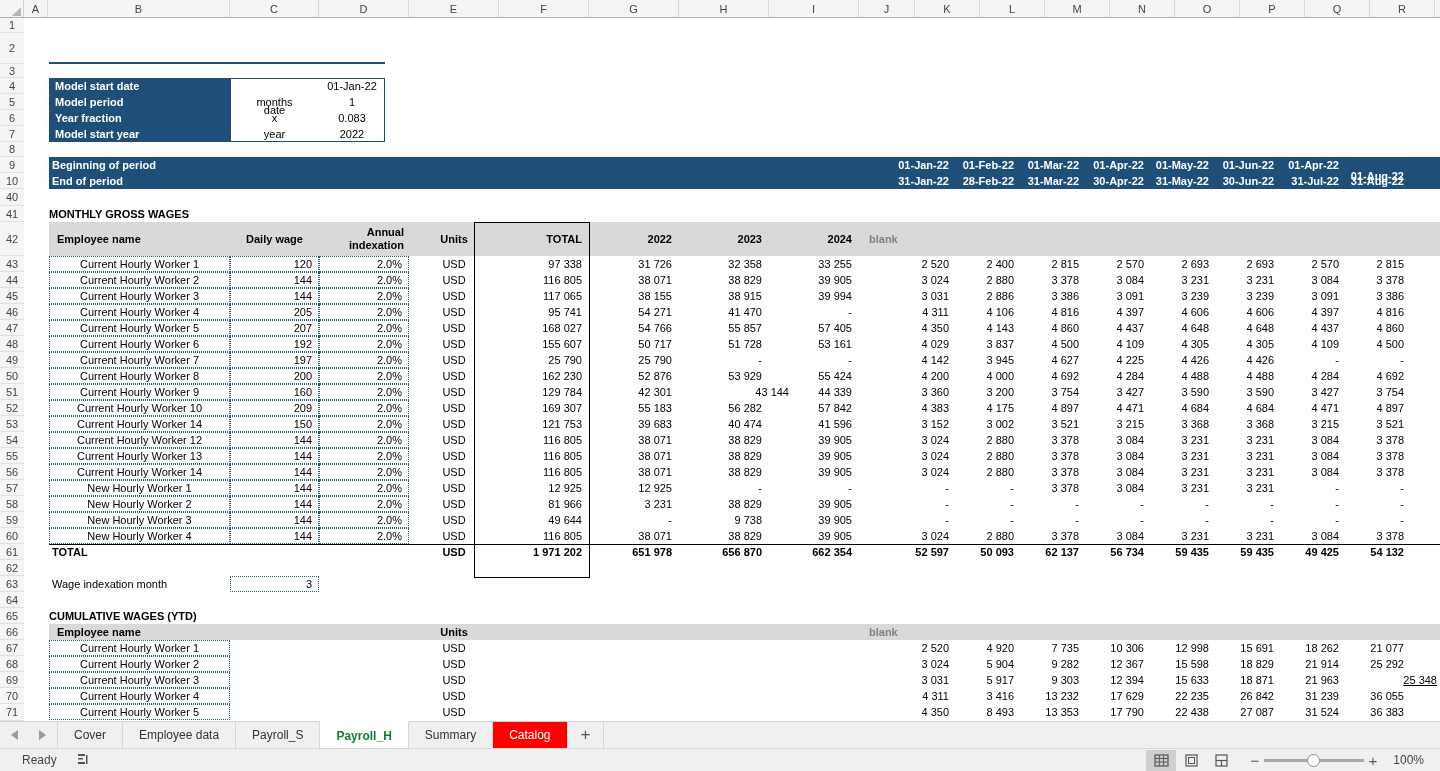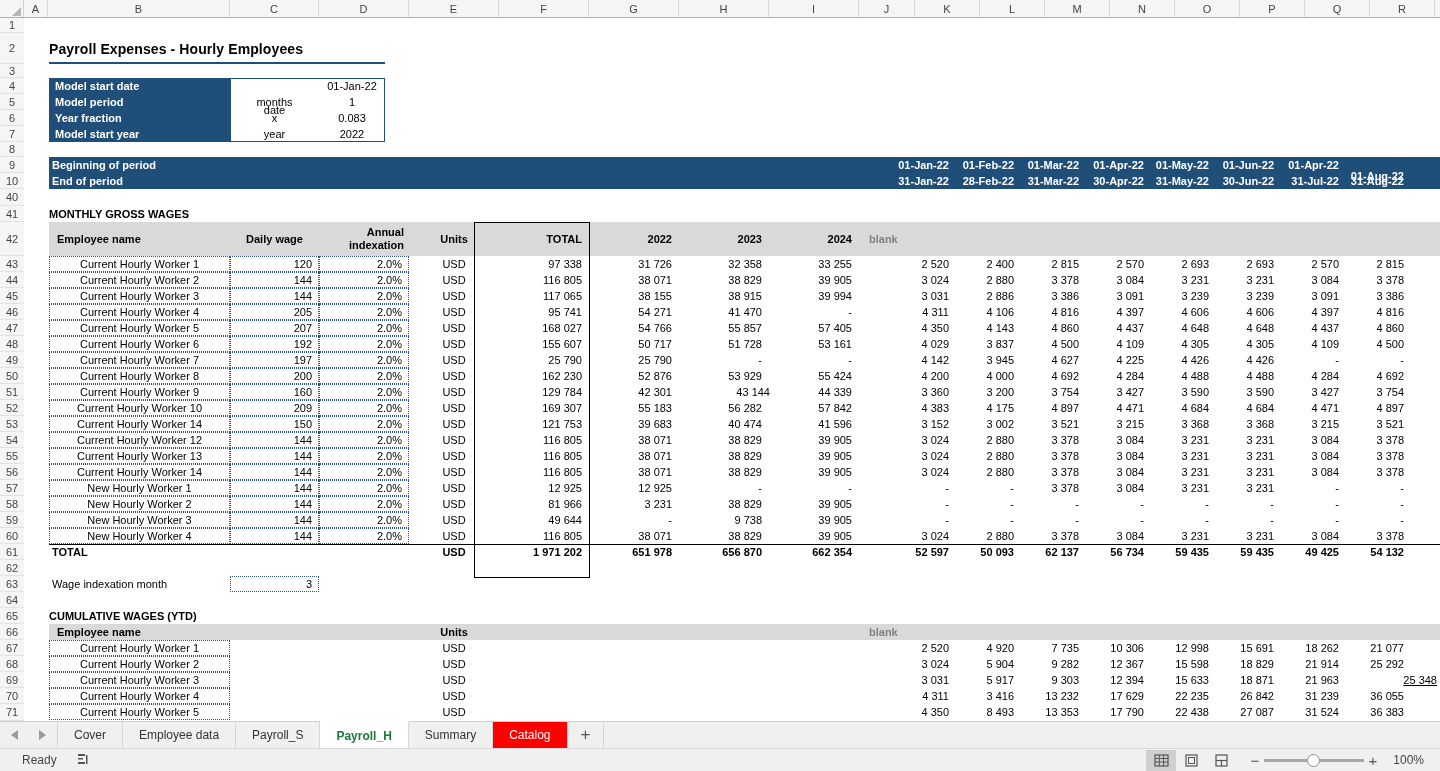--- a/index.html
+++ b/index.html
@@ -183,21 +183,20 @@
       <div class="rowcell" style="height: 16px;">66</div>
       <div class="rowcell" style="height: 16px;">67</div>
       <div class="rowcell" style="height: 16px;">68</div>
       <div class="rowcell" style="height: 16px;">69</div>
       <div class="rowcell" style="height: 16px;">70</div>
       <div class="rowcell" style="height: 17px;">71</div>
     </div>
 
   <div class="canvas">
 
-    <div class="cell l title" style="left:0;top:15px;width:520px;height:31px;padding-left:25px;">Payroll Expenses - Hourly Employees</div>
     <div class="title-rule" style="left:25px;top:44px;width:336px;"></div>
 
     <div class="navybox" style="left:25px;top:60px;width:181px;height:64px;"></div>
     <div class="whitebox" style="left:206px;top:60px;width:155px;height:64px;"></div>
     <div class="boxoutline" style="left:25px;top:60px;width:336px;height:64px;"></div>
 
     <div class="navy-lbl" style="left:25px;top:60px;width:181px;height:16px;">Model start date</div>
     <div class="navy-lbl" style="left:25px;top:76px;width:181px;height:16px;">Model period</div>
     <div class="navy-lbl" style="left:25px;top:92px;width:181px;height:16px;">Year fraction</div>
     <div class="navy-lbl" style="left:25px;top:108px;width:181px;height:16px;">Model start year</div>
@@ -406,21 +405,21 @@
         <div class="cell r" style="left: 1322px; top: 350px; width: 65px; height: 16px; padding-right: 7px;">4 692</div>
         <div class="inp" style="left: 25px; top: 366px; width: 181px; height: 16px;"></div>
         <div class="inp" style="left: 206px; top: 366px; width: 89px; height: 16px;"></div>
         <div class="inp" style="left: 295px; top: 366px; width: 90px; height: 16px;"></div>
         <div class="cell c" style="left: 25px; top: 366px; width: 181px; height: 16px;">Current Hourly Worker 9</div>
         <div class="cell r" style="left: 206px; top: 366px; width: 89px; height: 16px; padding-right: 7px;">160</div>
         <div class="cell r" style="left: 295px; top: 366px; width: 90px; height: 16px; padding-right: 7px;">2.0%</div>
         <div class="cell c" style="left: 385px; top: 366px; width: 90px; height: 16px;">USD</div>
         <div class="cell r" style="left: 475px; top: 366px; width: 90px; height: 16px; padding-right: 7px;">129 784</div>
         <div class="cell r" style="left: 565px; top: 366px; width: 90px; height: 16px; padding-right: 7px;">42 301</div>
-        <div class="cell r" style="left: 663px; top: 366px; width: 90px; height: 16px; padding-right: 7px;">43 144</div>
+        <div class="cell r" style="left: 682px; top: 366px; width: 90px; height: 16px; padding-right: 7px;">43 144</div>
         <div class="cell r" style="left: 745px; top: 366px; width: 90px; height: 16px; padding-right: 7px;">44 339</div>
         <div class="cell r" style="left: 867px; top: 366px; width: 65px; height: 16px; padding-right: 7px;">3 360</div>
         <div class="cell r" style="left: 932px; top: 366px; width: 65px; height: 16px; padding-right: 7px;">3 200</div>
         <div class="cell r" style="left: 997px; top: 366px; width: 65px; height: 16px; padding-right: 7px;">3 754</div>
         <div class="cell r" style="left: 1062px; top: 366px; width: 65px; height: 16px; padding-right: 7px;">3 427</div>
         <div class="cell r" style="left: 1127px; top: 366px; width: 65px; height: 16px; padding-right: 7px;">3 590</div>
         <div class="cell r" style="left: 1192px; top: 366px; width: 65px; height: 16px; padding-right: 7px;">3 590</div>
         <div class="cell r" style="left: 1257px; top: 366px; width: 65px; height: 16px; padding-right: 7px;">3 427</div>
         <div class="cell r" style="left: 1322px; top: 366px; width: 65px; height: 16px; padding-right: 7px;">3 754</div>
         <div class="inp" style="left: 25px; top: 382px; width: 181px; height: 16px;"></div>

